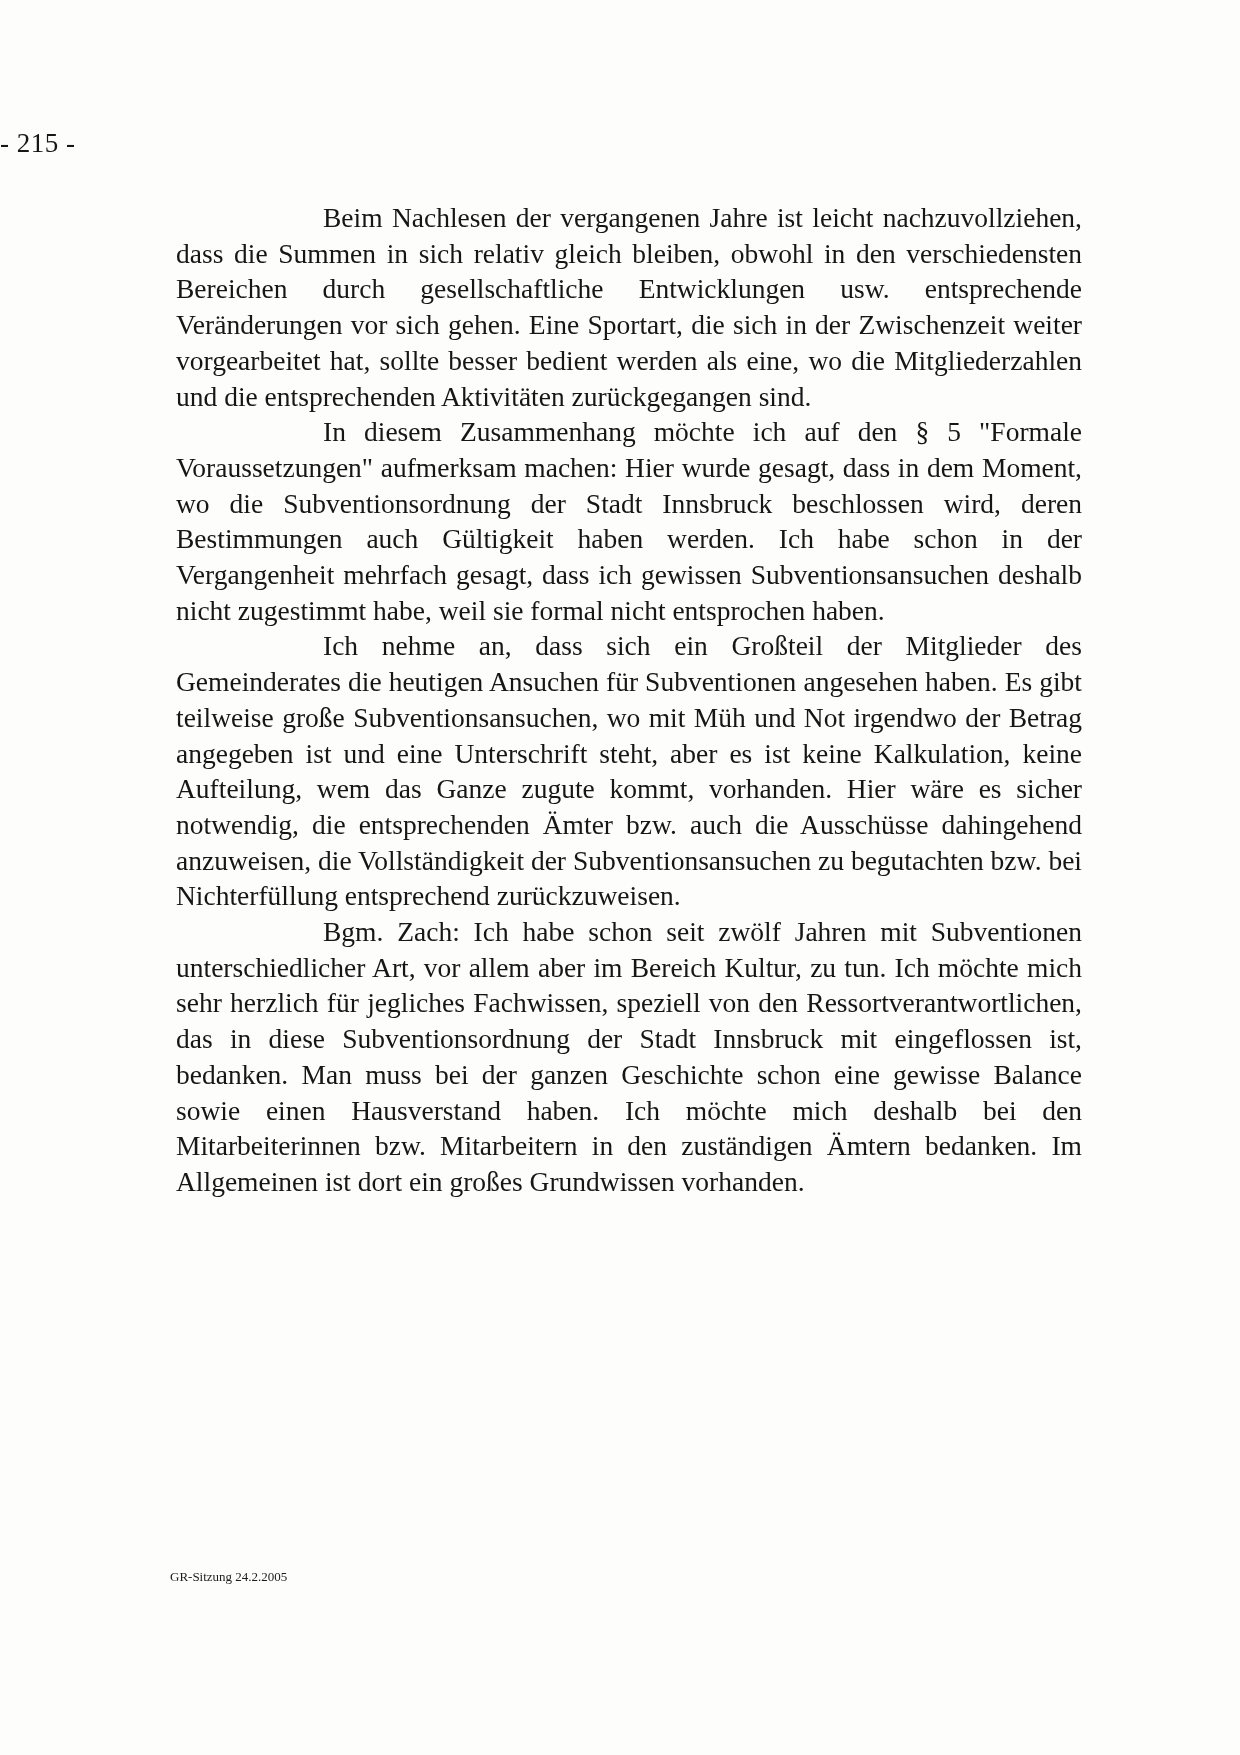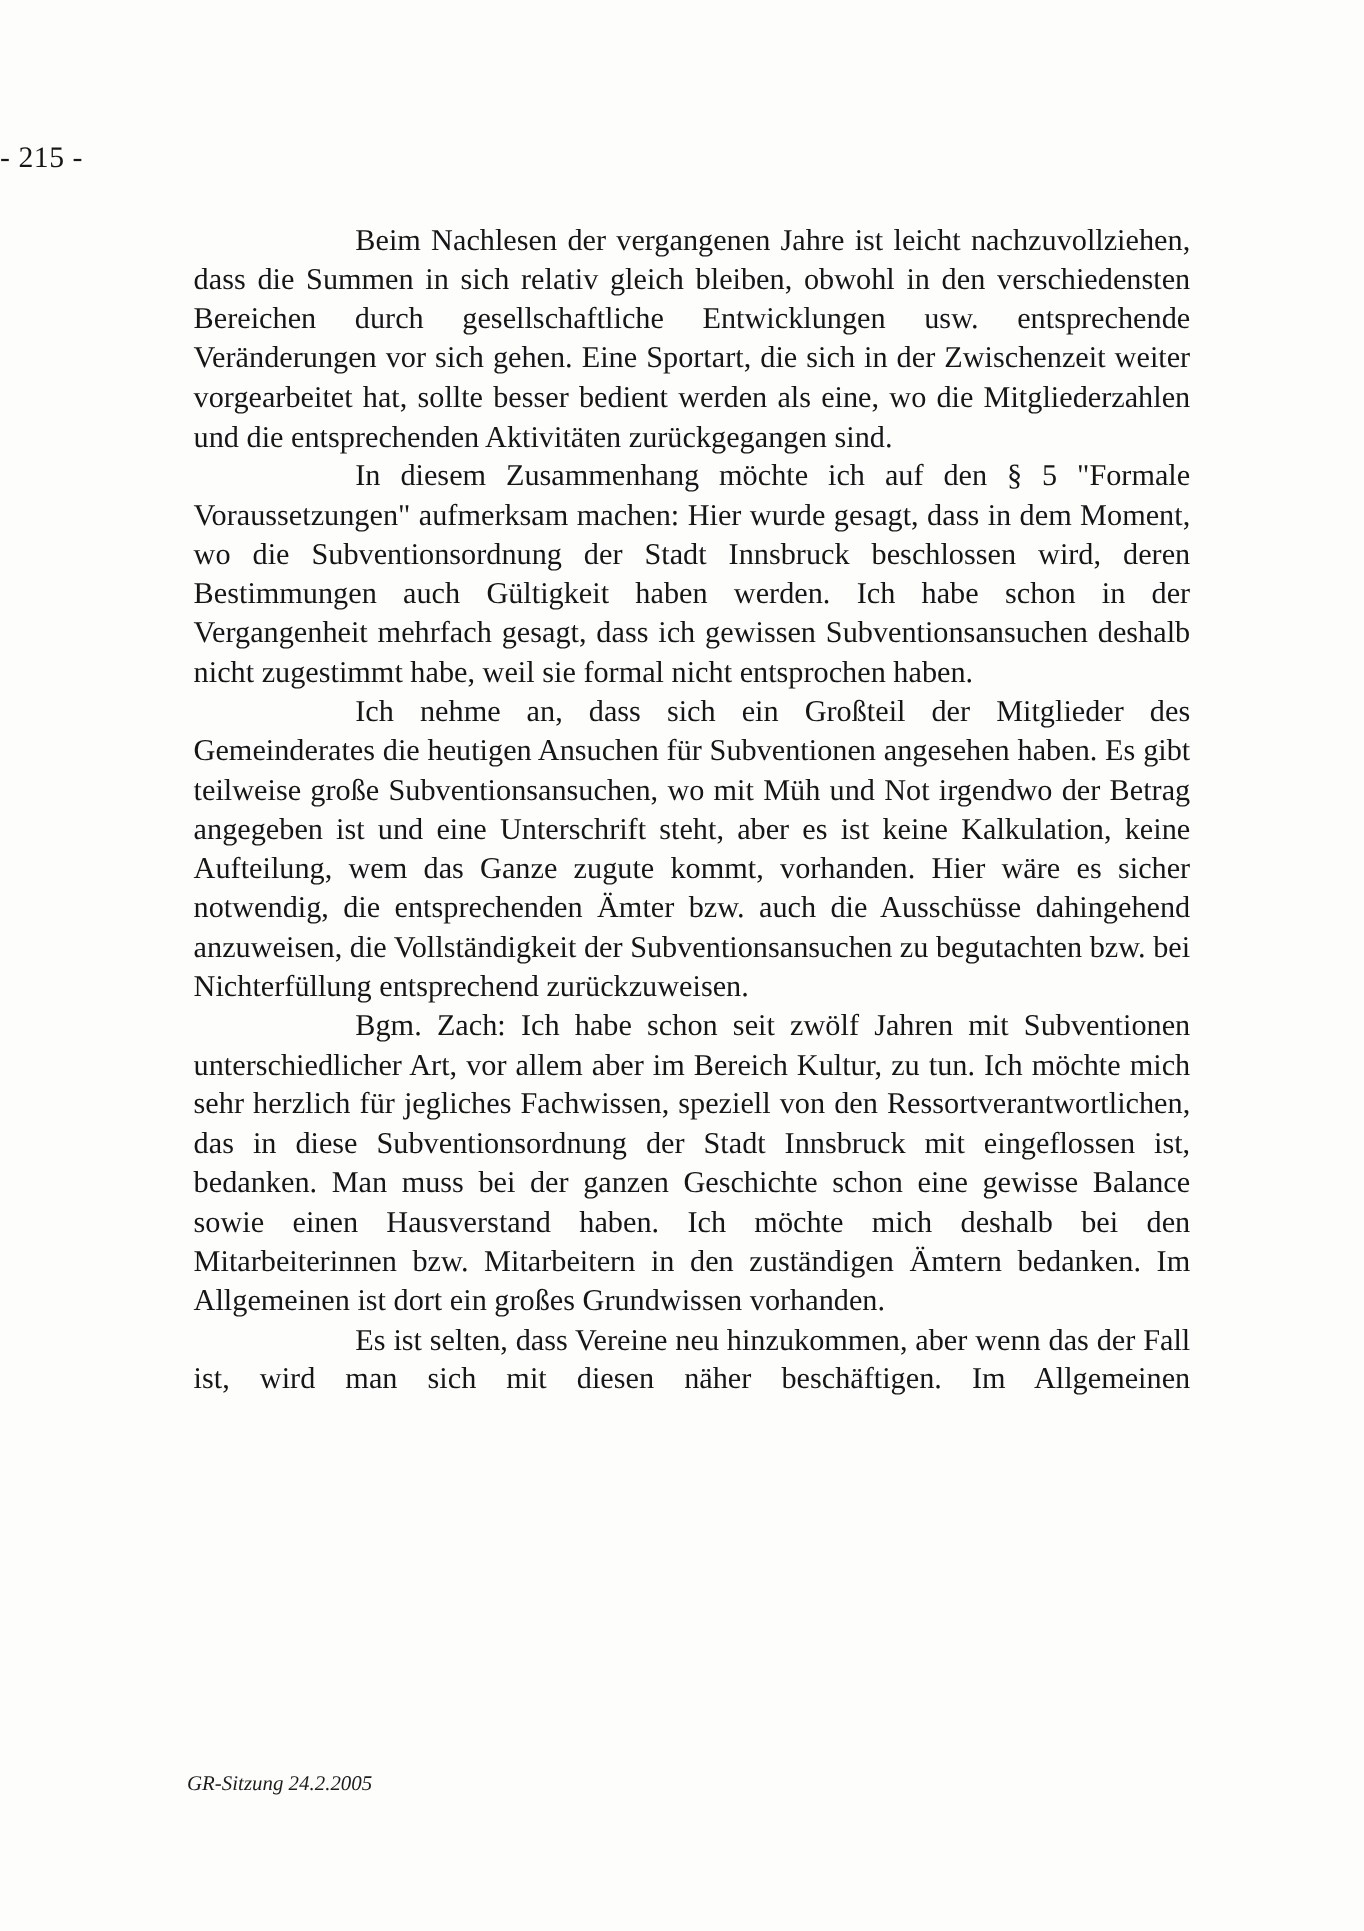--- a/index.html
+++ b/index.html
@@ -42,38 +42,36 @@
   }
   .para.justify-last {
     text-align-last: justify;
   }
   .speaker {
     text-underline-offset: 3px;
   }
   .footer {
     position: absolute;
     left: 170px;
-    top: 1611px;
-    font-size: 19px;
+    top: 1569px;
+    font-size: 13px;
     color: #1c1c1c;
-    font-style: italic;
   }
 </style>
 </head>
 <body>
 
 <div class="page-number">- 215 -</div>
 
 <div class="text-block">
 
   <p class="para"><span>Beim Nachlesen der vergangenen Jahre ist leicht nachzuvollziehen, dass die Summen in sich relativ gleich bleiben, obwohl in den verschiedensten Bereichen durch gesellschaftliche Entwicklungen usw. entsprechende Veränderungen vor sich gehen. Eine Sportart, die sich in der Zwischenzeit weiter vorgearbeitet hat, sollte besser bedient werden als eine, wo die Mitgliederzahlen und die entsprechenden Aktivitäten zurückgegangen sind.</span></p>
 
   <p class="para"><span>In diesem Zusammenhang möchte ich auf den § 5 "Formale Voraussetzungen" aufmerksam machen: Hier wurde gesagt, dass in dem Moment, wo die Subventionsordnung der Stadt Innsbruck beschlossen wird, deren Bestimmungen auch Gültigkeit haben werden. Ich habe schon in der Vergangenheit mehrfach gesagt, dass ich gewissen Subventionsansuchen deshalb nicht zugestimmt habe, weil sie formal nicht entsprochen haben.</span></p>
 
   <p class="para"><span>Ich nehme an, dass sich ein Großteil der Mitglieder des Gemeinderates die heutigen Ansuchen für Subventionen angesehen haben. Es gibt teilweise große Subventionsansuchen, wo mit Müh und Not irgendwo der Betrag angegeben ist und eine Unterschrift steht, aber es ist keine Kalkulation, keine Aufteilung, wem das Ganze zugute kommt, vorhanden. Hier wäre es sicher notwendig, die entsprechenden Ämter bzw. auch die Ausschüsse dahingehend anzuweisen, die Vollständigkeit der Subventionsansuchen zu begutachten bzw. bei Nichterfüllung entsprechend zurückzuweisen.</span></p>
 
   <p class="para"><span class="speaker">Bgm. Zach:</span> <span>Ich habe schon seit zwölf Jahren mit Subventionen unterschiedlicher Art, vor allem aber im Bereich Kultur, zu tun. Ich möchte mich sehr herzlich für jegliches Fachwissen, speziell von den Ressortverantwortlichen, das in diese Subventionsordnung der Stadt Innsbruck mit eingeflossen ist, bedanken. Man muss bei der ganzen Geschichte schon eine gewisse Balance sowie einen Hausverstand haben. Ich möchte mich deshalb bei den Mitarbeiterinnen bzw. Mitarbeitern in den zuständigen Ämtern bedanken. Im Allgemeinen ist dort ein großes Grundwissen vorhanden.</span></p>
 
-  <p class="para justify-last"><span>Es ist selten, dass Vereine neu hinzukommen, aber wenn das der Fall ist, wird man sich mit diesen näher beschäftigen. Im Allgemeinen</span></p>
 
 </div>
 
 <div class="footer">GR-Sitzung 24.2.2005</div>
 
 </body></html>

